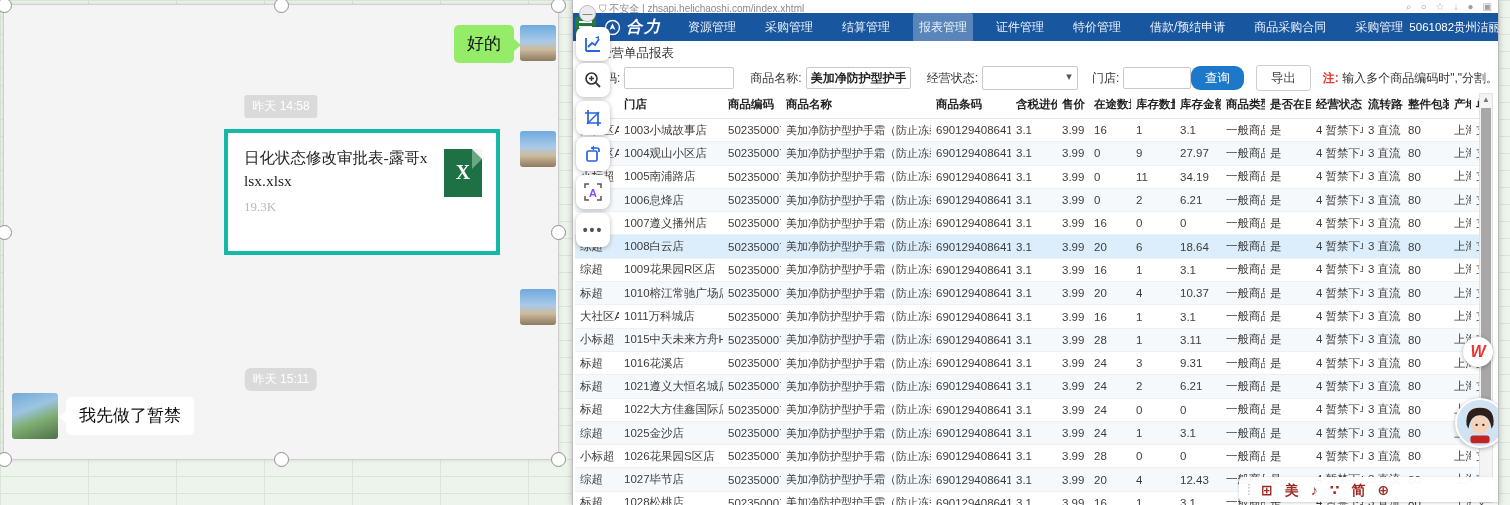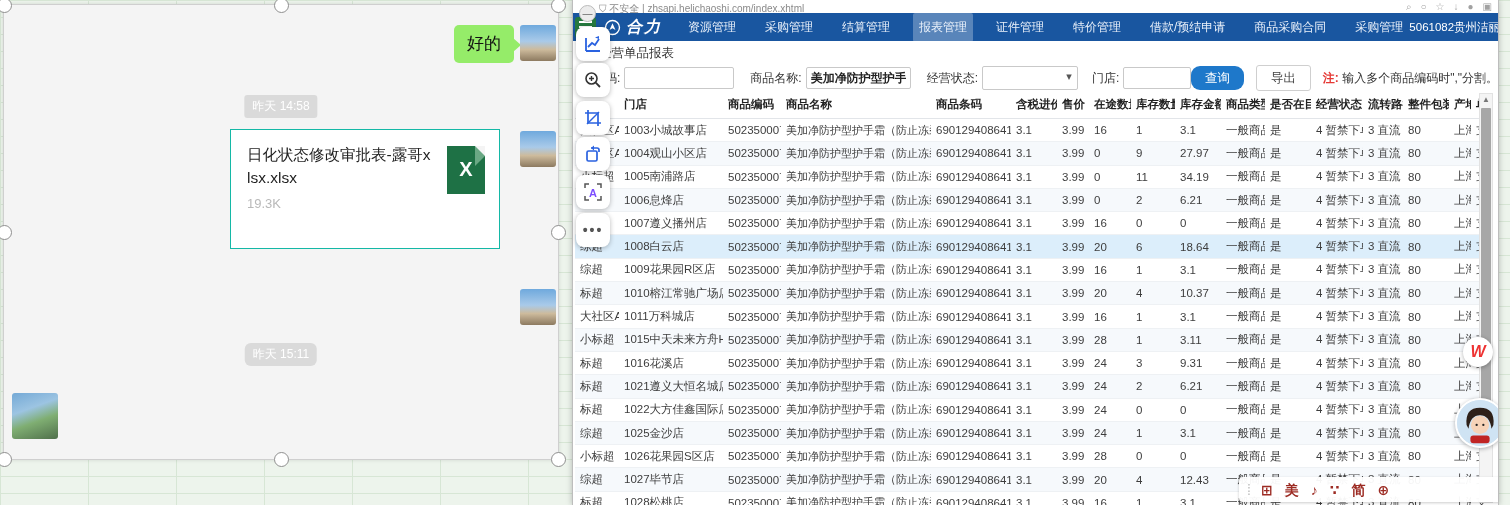--- a/index.html
+++ b/index.html
@@ -15,21 +15,21 @@
   .avatar{position:absolute;width:36px;height:36px;border-radius:3px;overflow:hidden;}
   .avatar.photo-sky{background:linear-gradient(180deg,#6fa9dd 0%,#a9cae9 45%,#cdbb9d 68%,#8d7a60 100%);}
   .avatar.photo-river{width:46px;height:46px;background:linear-gradient(160deg,#74a9d6 0%,#9cc4e2 35%,#7fae72 60%,#4f6f4a 100%);}
   .bubble{position:absolute;max-width:360px;padding:8px 13px;border-radius:5px;font-size:17px;color:#111;line-height:1.3;white-space:nowrap;}
   .bubble.green{background:var(--wechat-green,#95ec69);}
   .bubble.green::after{content:"";position:absolute;right:-7px;top:13px;border:7px solid transparent;border-right:none;border-left:8px solid var(--wechat-green,#95ec69);}
   .bubble.white{background:#fff;}
   .bubble.white::before{content:"";position:absolute;left:-7px;top:13px;border:7px solid transparent;border-left:none;border-right:8px solid #fff;}
   .timestamp{position:absolute;left:50%;transform:translateX(-50%);background:#dadada;color:#fff;
     font-size:12px;padding:3px 8px;border-radius:3px;white-space:nowrap;}
-  .file-card{position:absolute;width:268px;height:118px;background:#fff;border:1px solid #14b8a6;}
+  .file-card{position:absolute;width:268px;height:118px;background:#fff;border:4px solid #14b8a6;font-family:Liberation Serif, serif;}
   .file-title{position:absolute;left:16px;top:13px;width:185px;font-size:15.5px;color:#1f1f1f;line-height:1.5;word-break:break-all;}
   .file-size{position:absolute;left:16px;top:66px;font-size:13px;color:#b9b9b9;}
   .file-footer{position:absolute;left:0;right:0;bottom:0;height:25px;border-top:1px solid #ececec;
     font-size:11.5px;color:#bdbdbd;line-height:25px;padding-left:16px;}
   .xlsx-icon{position:absolute;right:14px;top:16px;width:38px;height:48px;background:var(--excel-green,#1e7145);}
   .xlsx-icon::after{content:"";position:absolute;right:0;top:0;border-left:10px solid #6aa884;border-bottom:10px solid transparent;
     border-top:10px solid #f4f4f4;transform:translateY(0);}
   .xlsx-letter{position:absolute;left:0;right:0;top:12px;text-align:center;color:#fff;font-size:20px;font-weight:bold;}
   
   .app{position:absolute;left:572px;top:0;width:925px;height:505px;background:#fff;
@@ -101,23 +101,24 @@
       <div class="file-title">日化状态修改审批表-露哥xlsx.xlsx</div>
       <div class="xlsx-icon">
         <div class="xlsx-letter">X</div>
       </div>
       <div class="file-size">19.3K</div>
     </div>
     <div class="avatar photo-sky" style="right:2px;top:126px;"></div>
 
     <div class="avatar photo-sky" style="right:2px;top:284px;"></div>
 
-    <div class="timestamp" style="top:338px;border-radius:6px;">昨天 15:11</div>
+    <div class="timestamp" style="top:363px;border-radius:6px;">昨天 15:11</div>
 
     <div class="avatar photo-river" style="position:absolute;left:8px;top:388px;"></div>
+    <div class="bubble white" style="left:62px;top:392px;">我先做了暂禁</div>
   </div>
 
   <div class="handle" style="left:-3px;top:-2px;"></div>
   <div class="handle" style="left:274px;top:-2px;"></div>
   <div class="handle" style="left:551px;top:-2px;"></div>
   <div class="handle" style="left:-3px;top:225px;"></div>
   <div class="handle" style="left:551px;top:225px;"></div>
   <div class="handle" style="left:-3px;top:452px;"></div>
   <div class="handle" style="left:274px;top:452px;"></div>
   <div class="handle" style="left:551px;top:452px;"></div>

